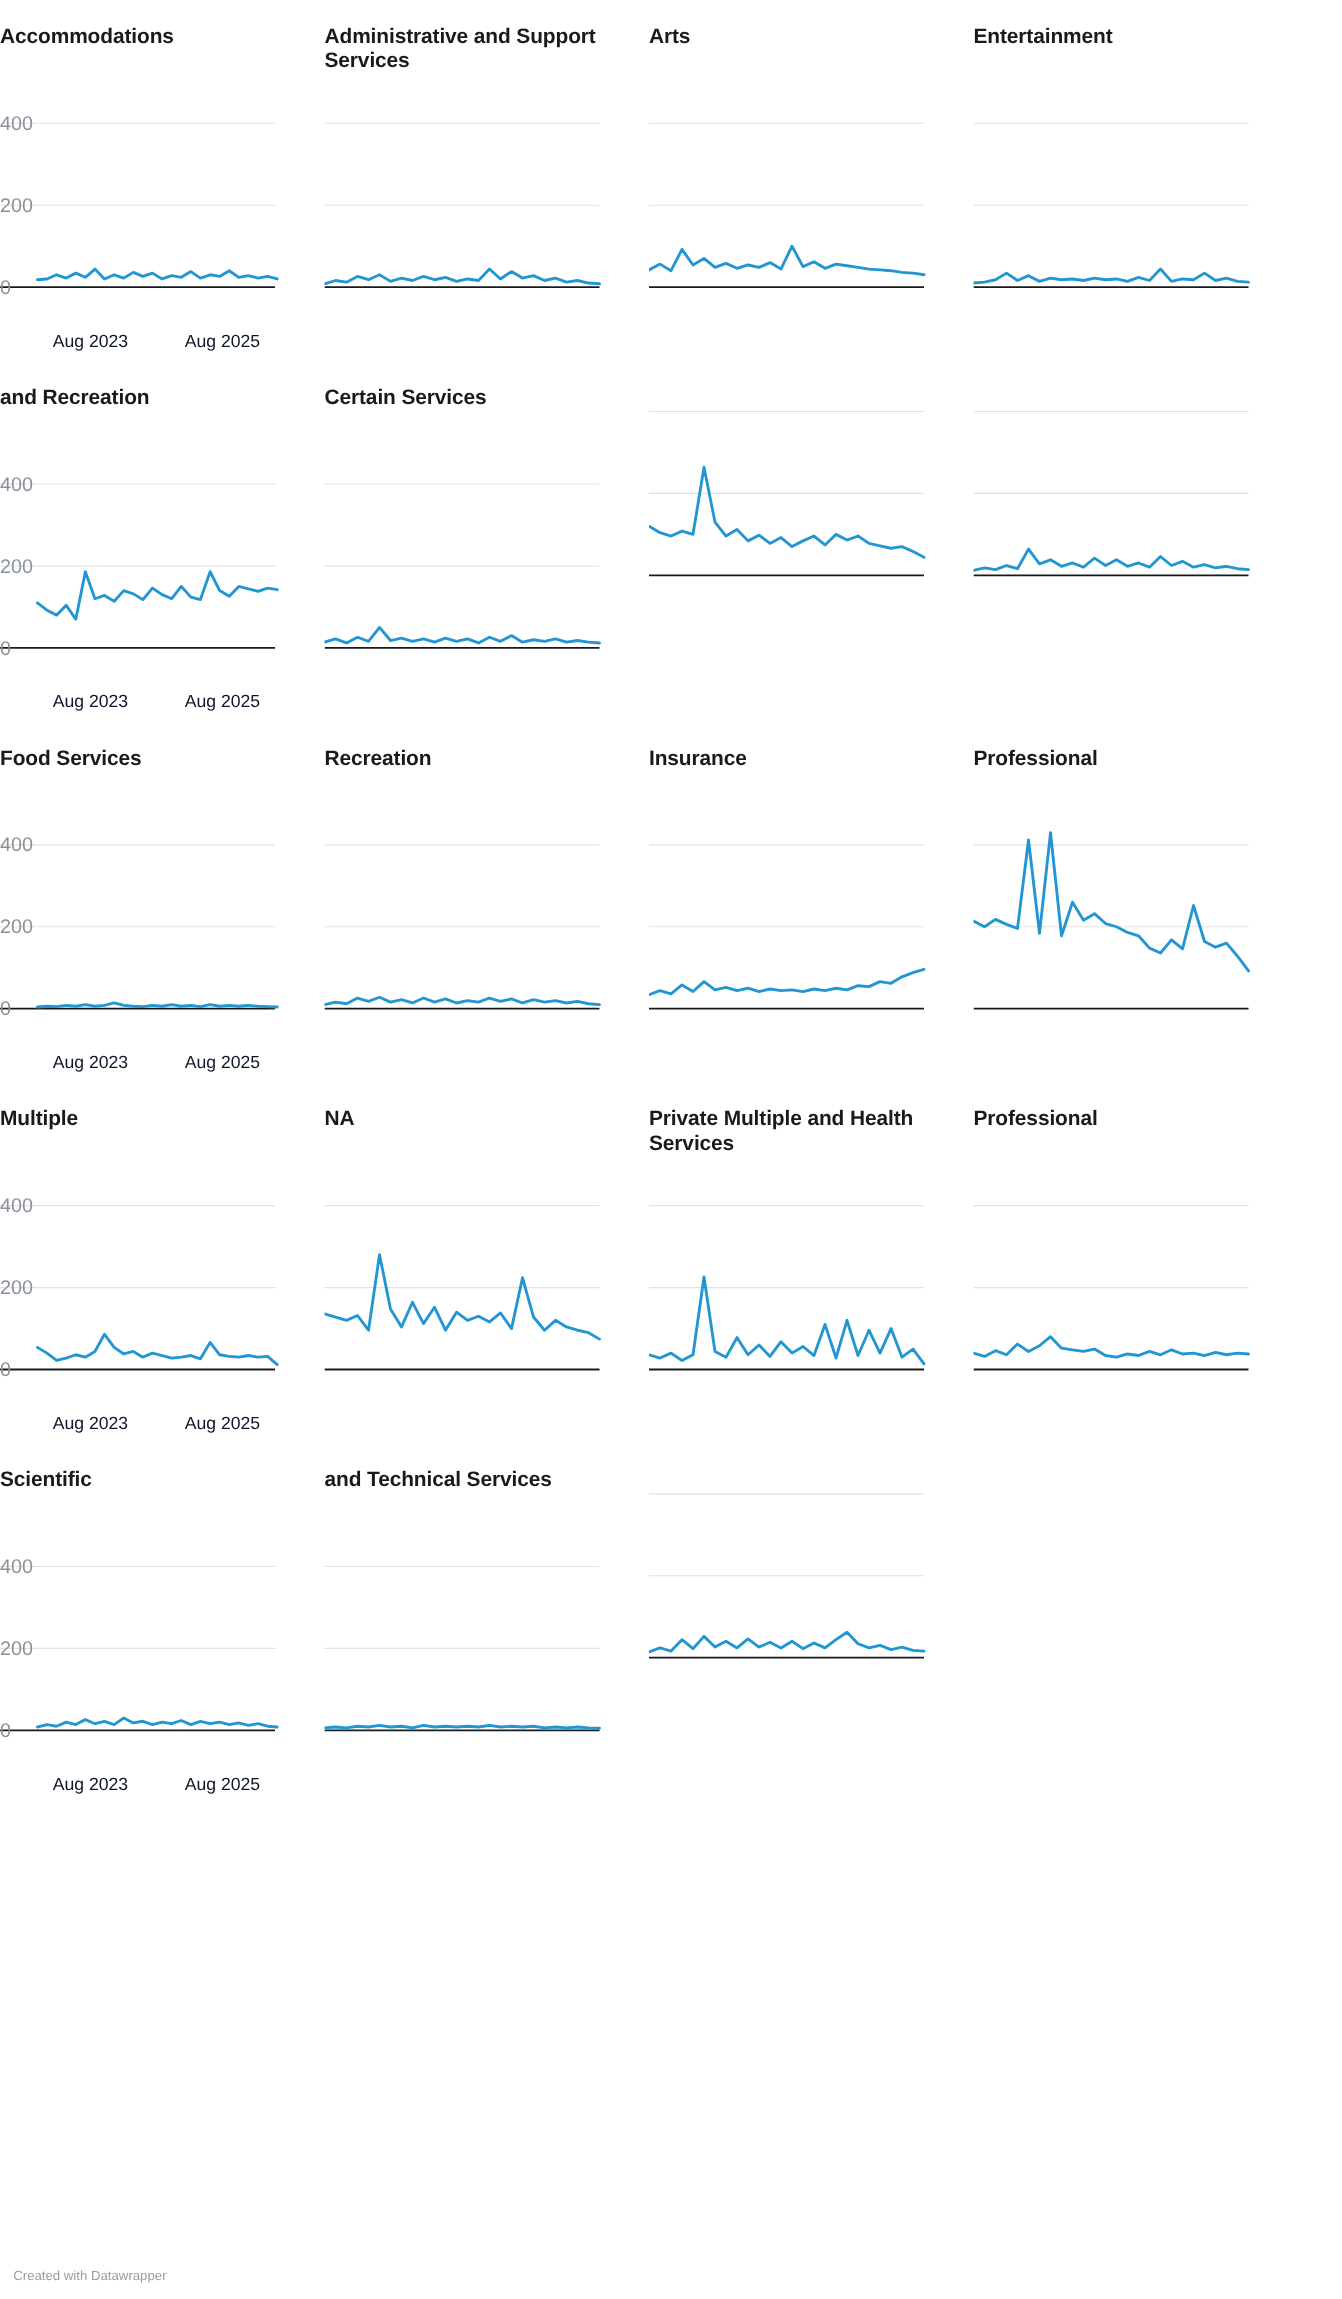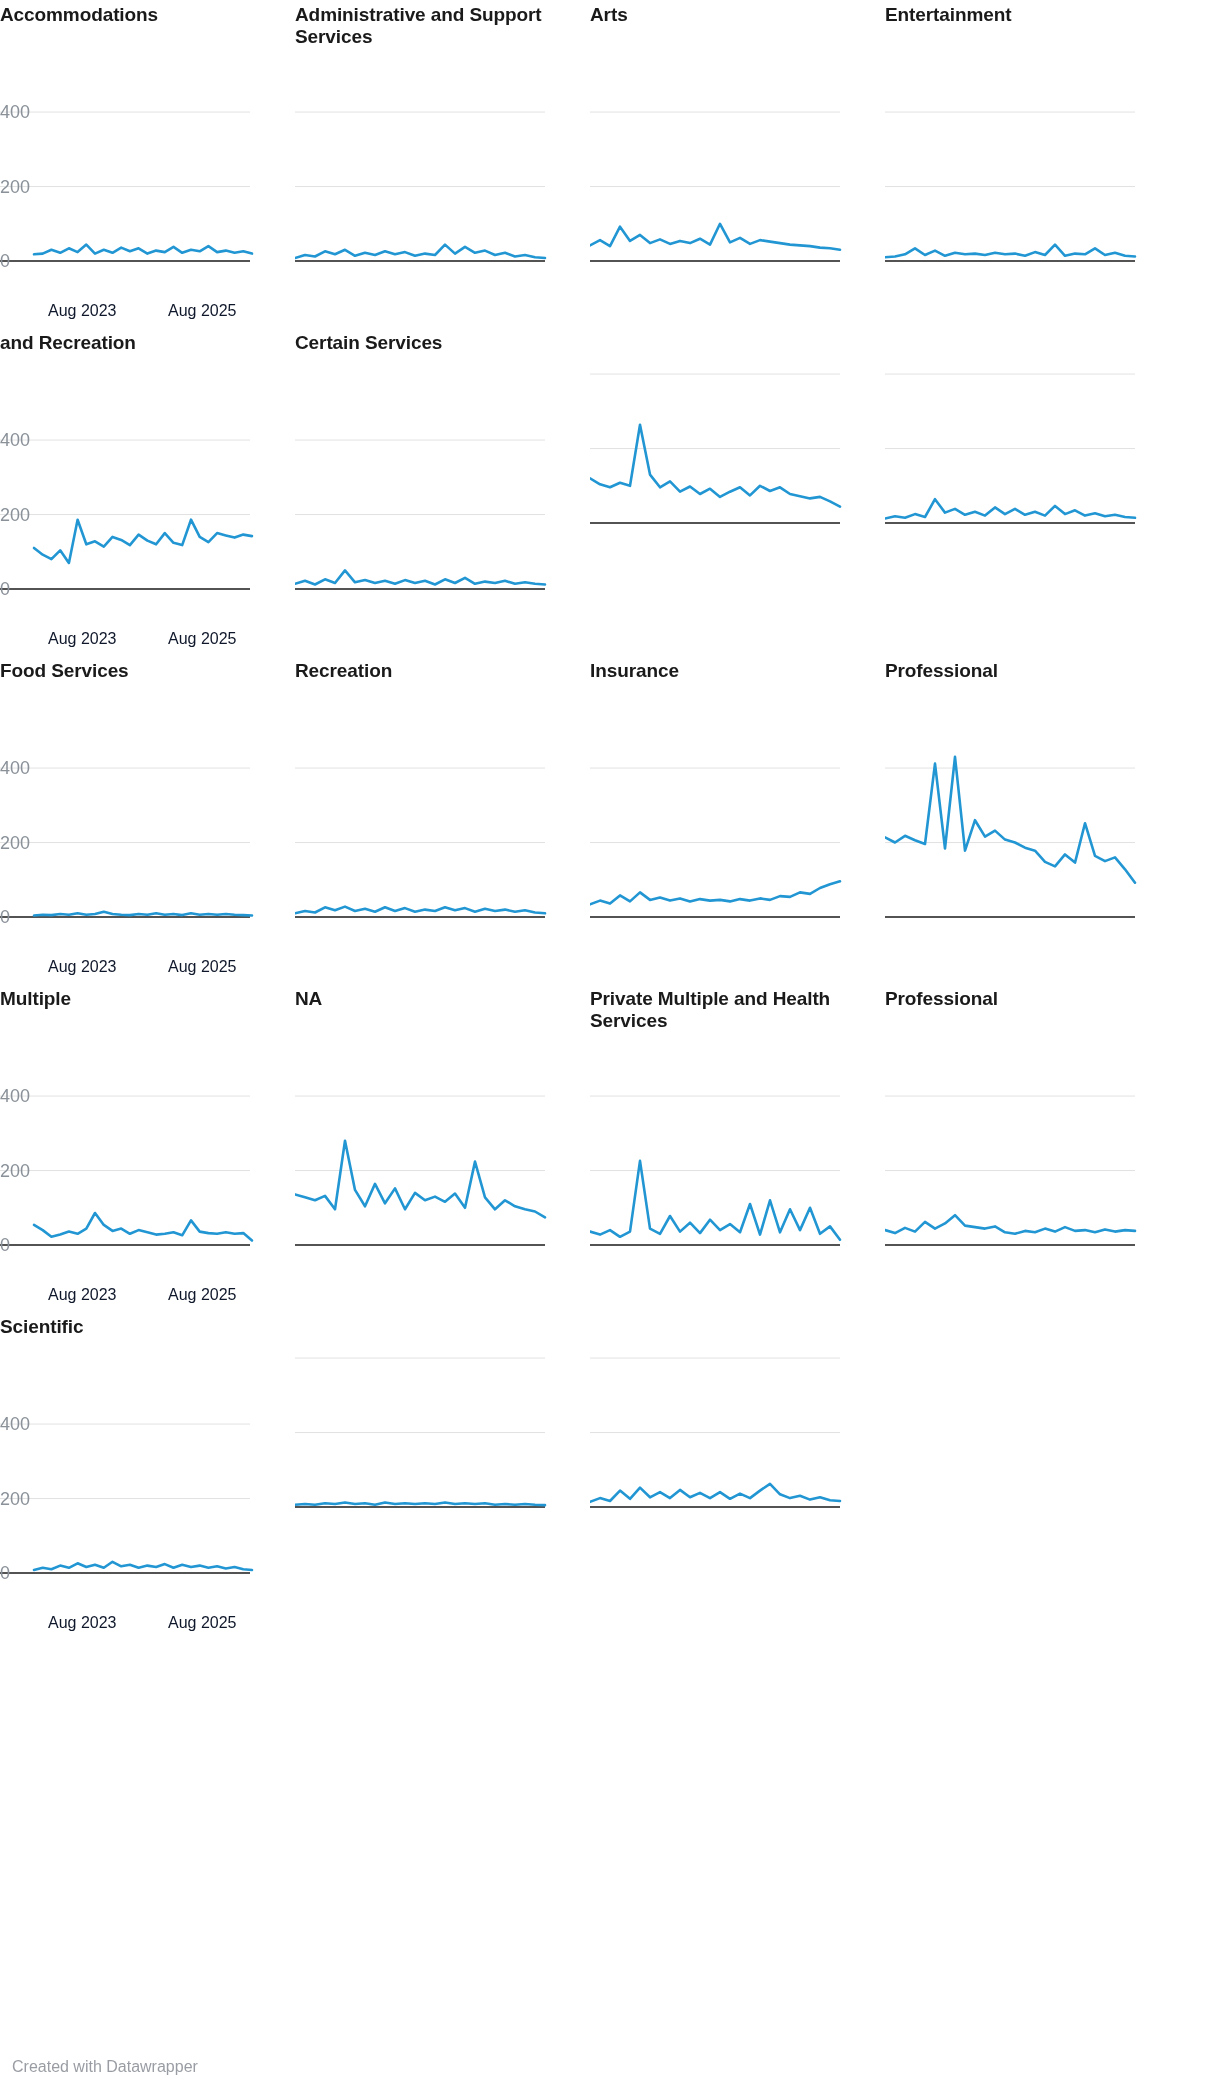--- a/index.html
+++ b/index.html
@@ -41,21 +41,21 @@
     line-height: 1.18;
     color: #1a1a1a;
     letter-spacing: -0.1px;
     margin: 0 0 0 0;
     padding: 0 14px 0 0;
     min-height: 26px;
   }
   .title-block {
     height: 66px;
     box-sizing: border-box;
-    padding-top: 4px;
+    padding-top: 23px;
   }
   .plot-wrap {
     position: relative;
     width: 295px;
     height: 232px;
   }
   svg.spark {
     display: block;
   }
   .axis-labels {
@@ -70,21 +70,21 @@
     top: 4px;
   }
   .ytick {
     font-size: 18px;
     fill: #8a9199;
   }
   .footer {
     position: absolute;
     left: 12px;
     bottom: 14px;
-    font-size: 16px;
+    font-size: 12px;
     color: #999da3;
     font-family: "Liberation Sans", sans-serif;
   }
 </style>
 </head>
 <body>
 
 <div class="grid">
   <div class="row" id="row0">
       <div class="cell">
@@ -386,20 +386,23 @@
             </svg>
           </div>
           <div class="axis-labels">
             <span class="axis-label" style="left: 48px;">Aug 2023</span>
             <span class="axis-label" style="left: 168px;">Aug 2025</span>
           </div>
         </div>
       </div>
       <div class="cell">
         <div class="cell-inner">
+          <div class="title-block">
+            <div class="panel-title">and Technical Services</div>
+          </div>
           <div class="plot-wrap">
             <svg class="spark" width="295" height="232">
               <line x1="0" x2="250" y1="120.53191489361701" y2="120.53191489361701" stroke="#e2e2e2" stroke-width="1"></line>
               <line x1="0" x2="250" y1="46.06382978723403" y2="46.06382978723403" stroke="#e2e2e2" stroke-width="1"></line>
               <line x1="0" x2="250" y1="195" y2="195" stroke="#1a1a1a" stroke-width="1.6"></line>
               <path d="M0.0 192.8 L10.0 192.0 L20.0 192.8 L30.0 191.3 L40.0 192.0 L50.0 190.5 L60.0 192.0 L70.0 191.3 L80.0 192.8 L90.0 190.5 L100.0 192.0 L110.0 191.3 L120.0 192.0 L130.0 191.3 L140.0 192.0 L150.0 190.5 L160.0 192.0 L170.0 191.3 L180.0 192.0 L190.0 191.3 L200.0 192.8 L210.0 192.0 L220.0 192.8 L230.0 192.0 L240.0 192.8 L250.0 193.1" fill="none" stroke="#2196d3" stroke-width="2.6" stroke-linejoin="round" stroke-linecap="round"></path>
             </svg>
           </div>
           <div class="axis-labels"></div>
         </div>

